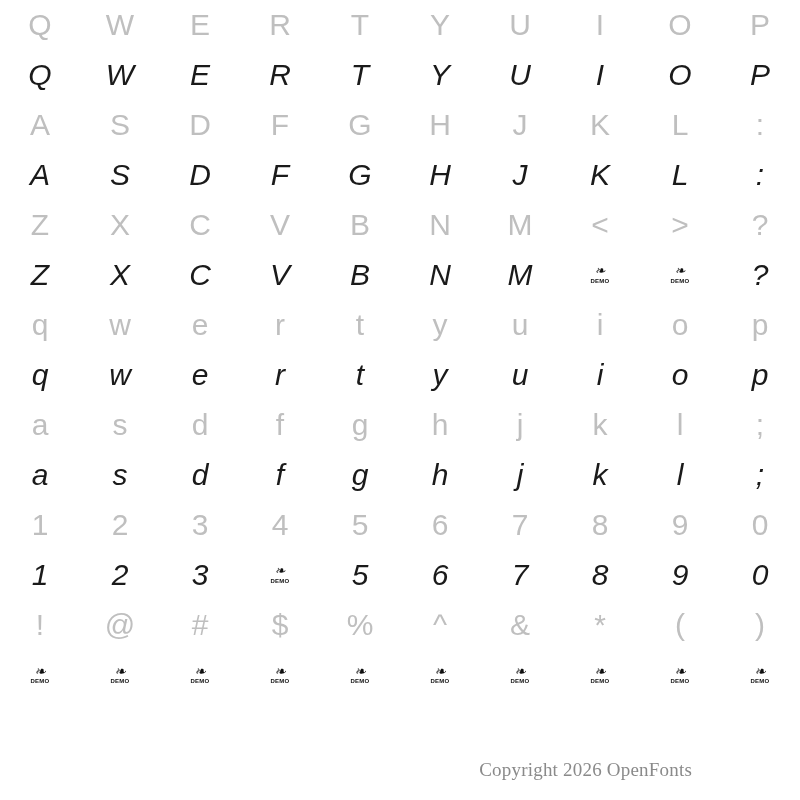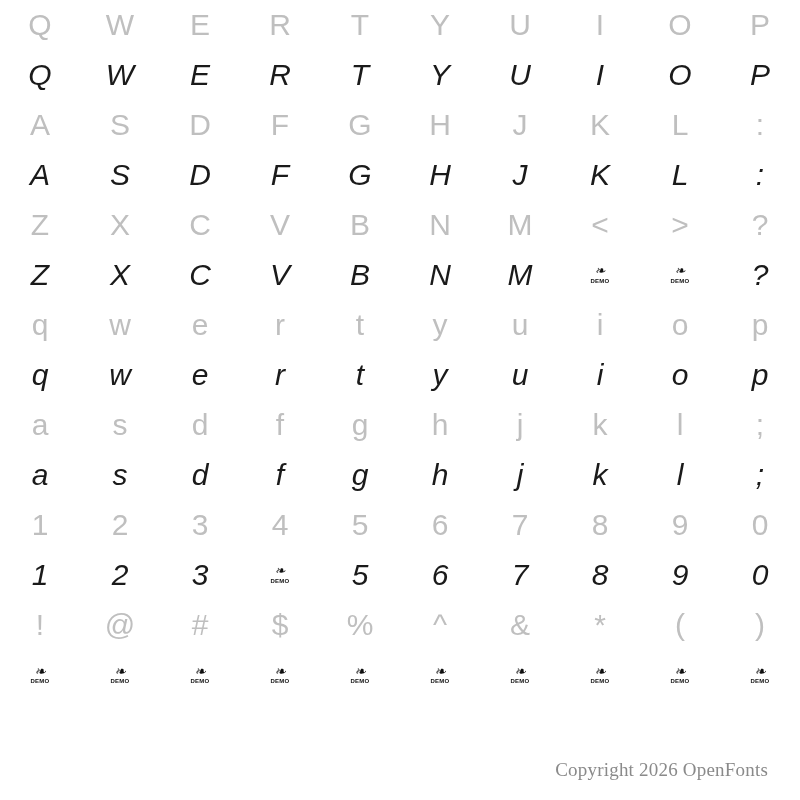--- a/index.html
+++ b/index.html
@@ -70,21 +70,21 @@
   .demo-row .demo .fleur { font-size: 14px; }
   #footer {
     position: absolute;
     left: 0;
     right: 0;
     bottom: 0;
     height: 60px;
     display: flex;
     align-items: center;
     justify-content: flex-end;
-    padding-right: 32px;
+    padding-right: 108px;
     box-sizing: border-box;
   }
   #copyright {
     font-family: "Liberation Serif", serif;
     font-size: 19px;
     color: #8a8a8a;
     letter-spacing: 0.2px;
   }
 </style>
 </head>

